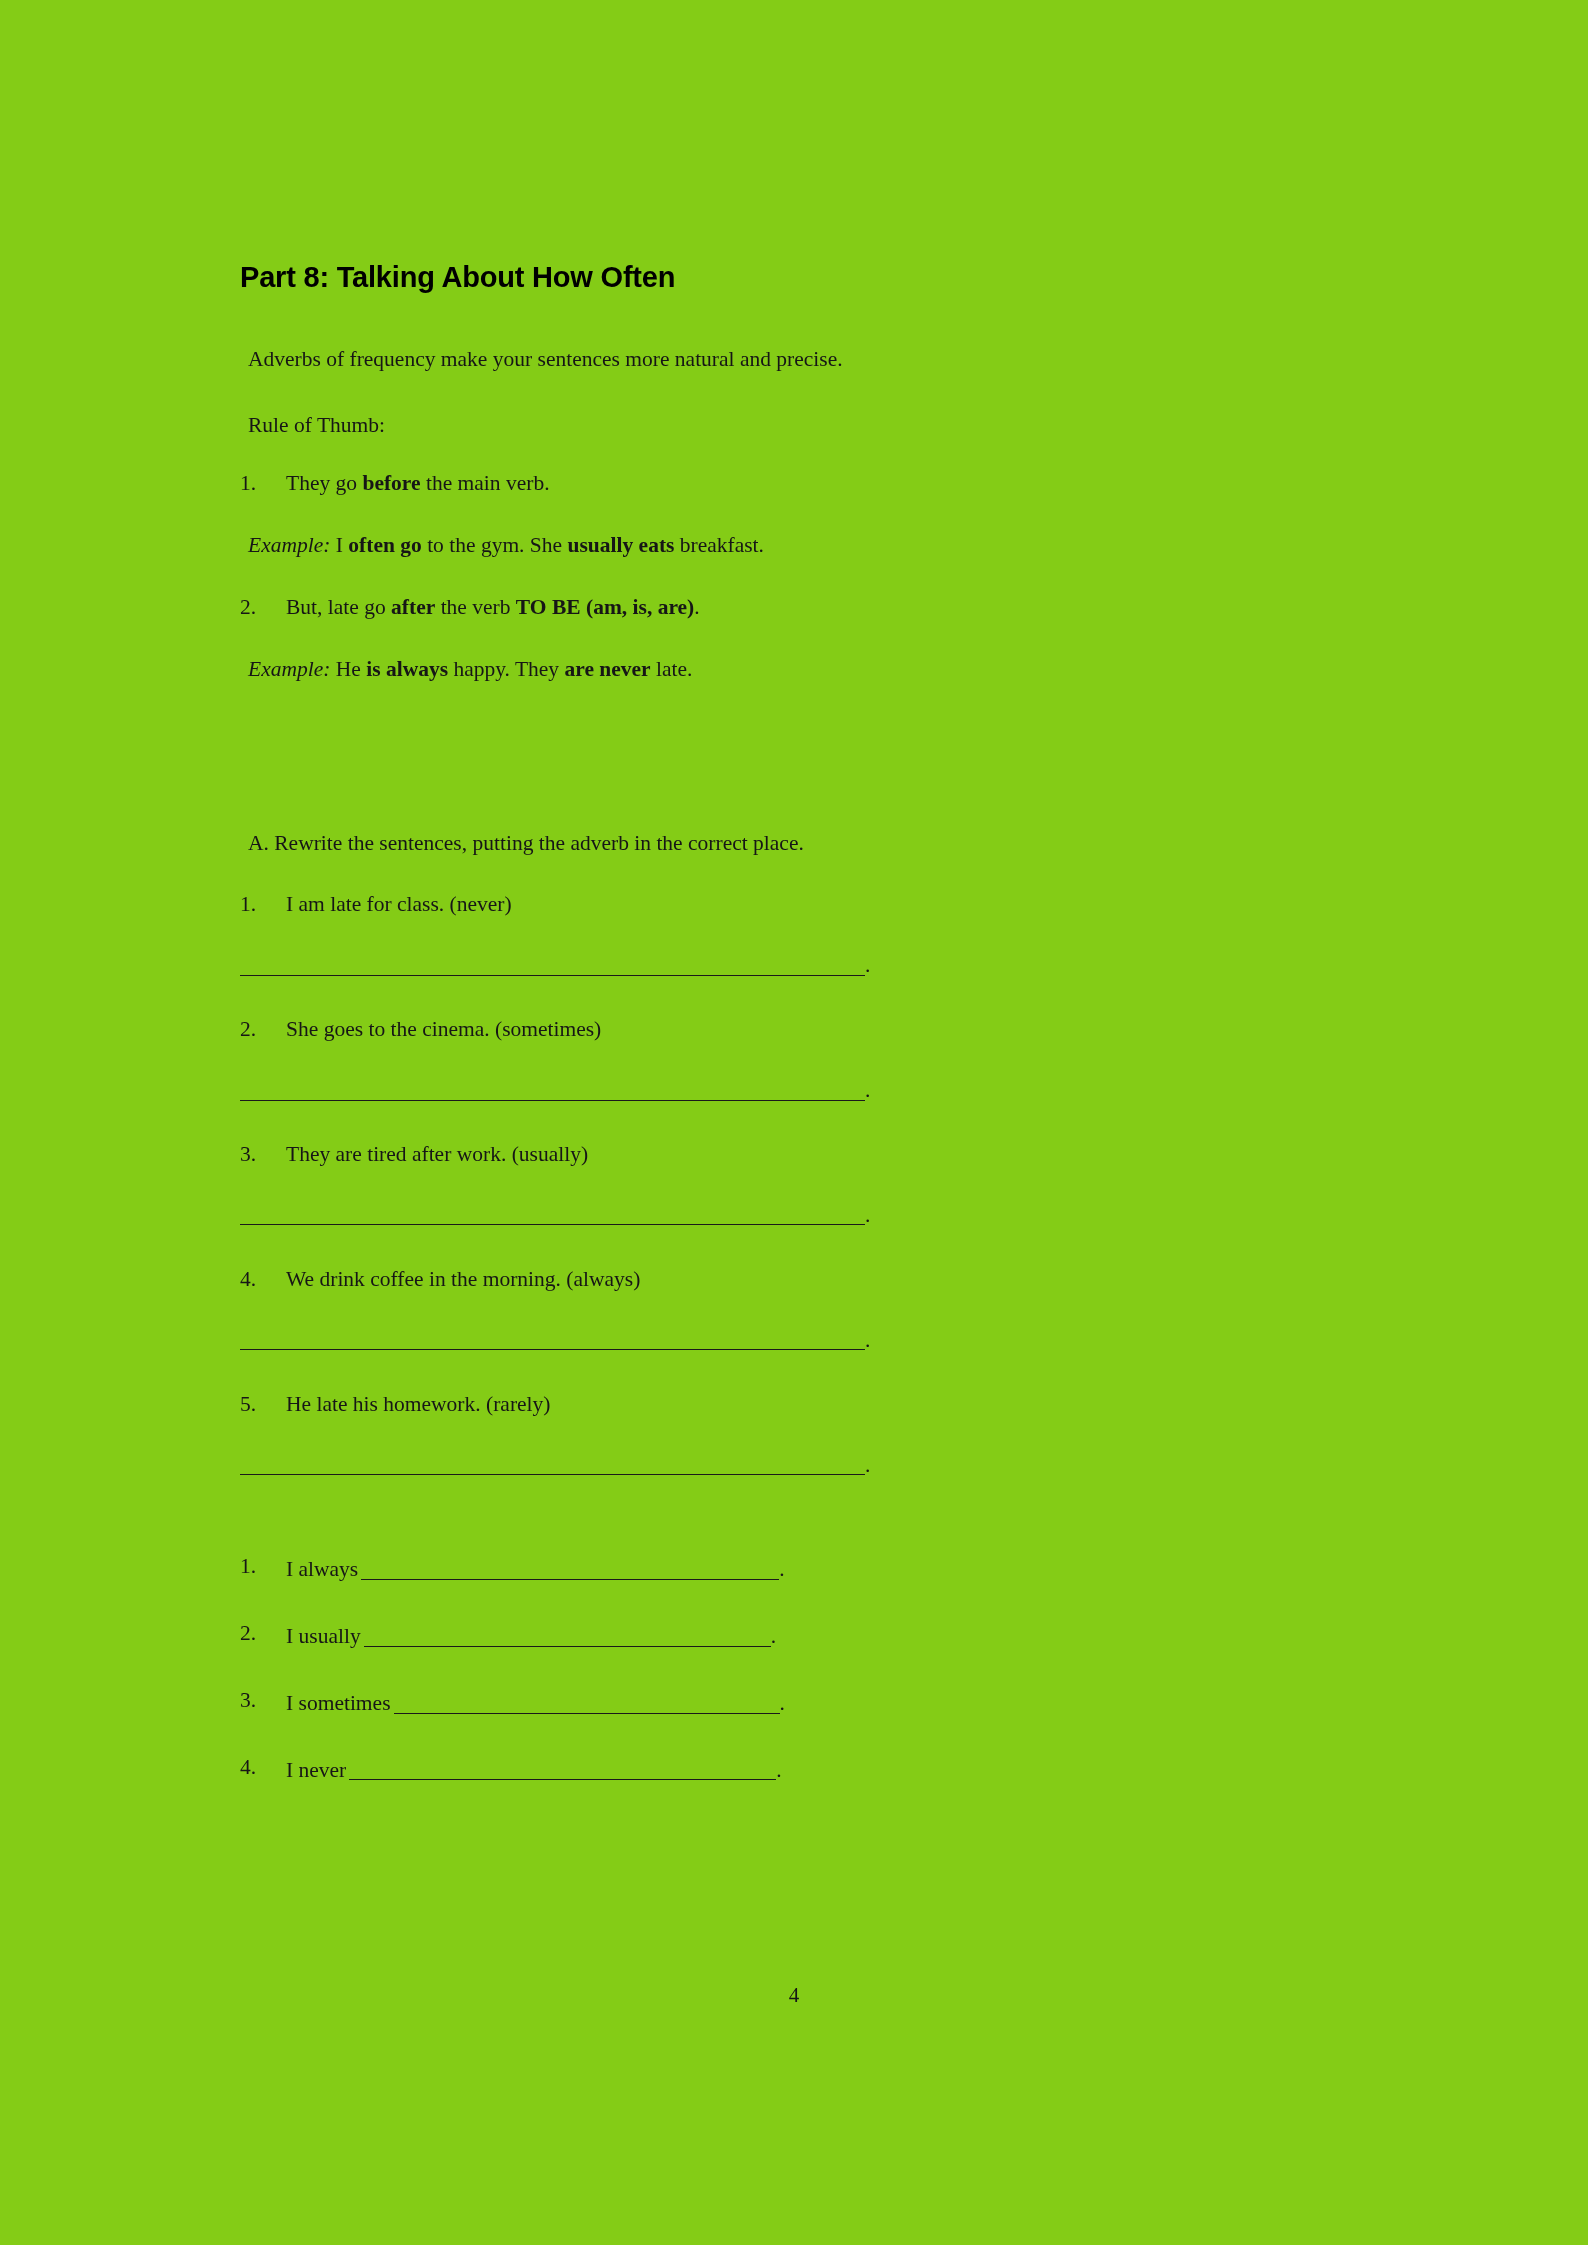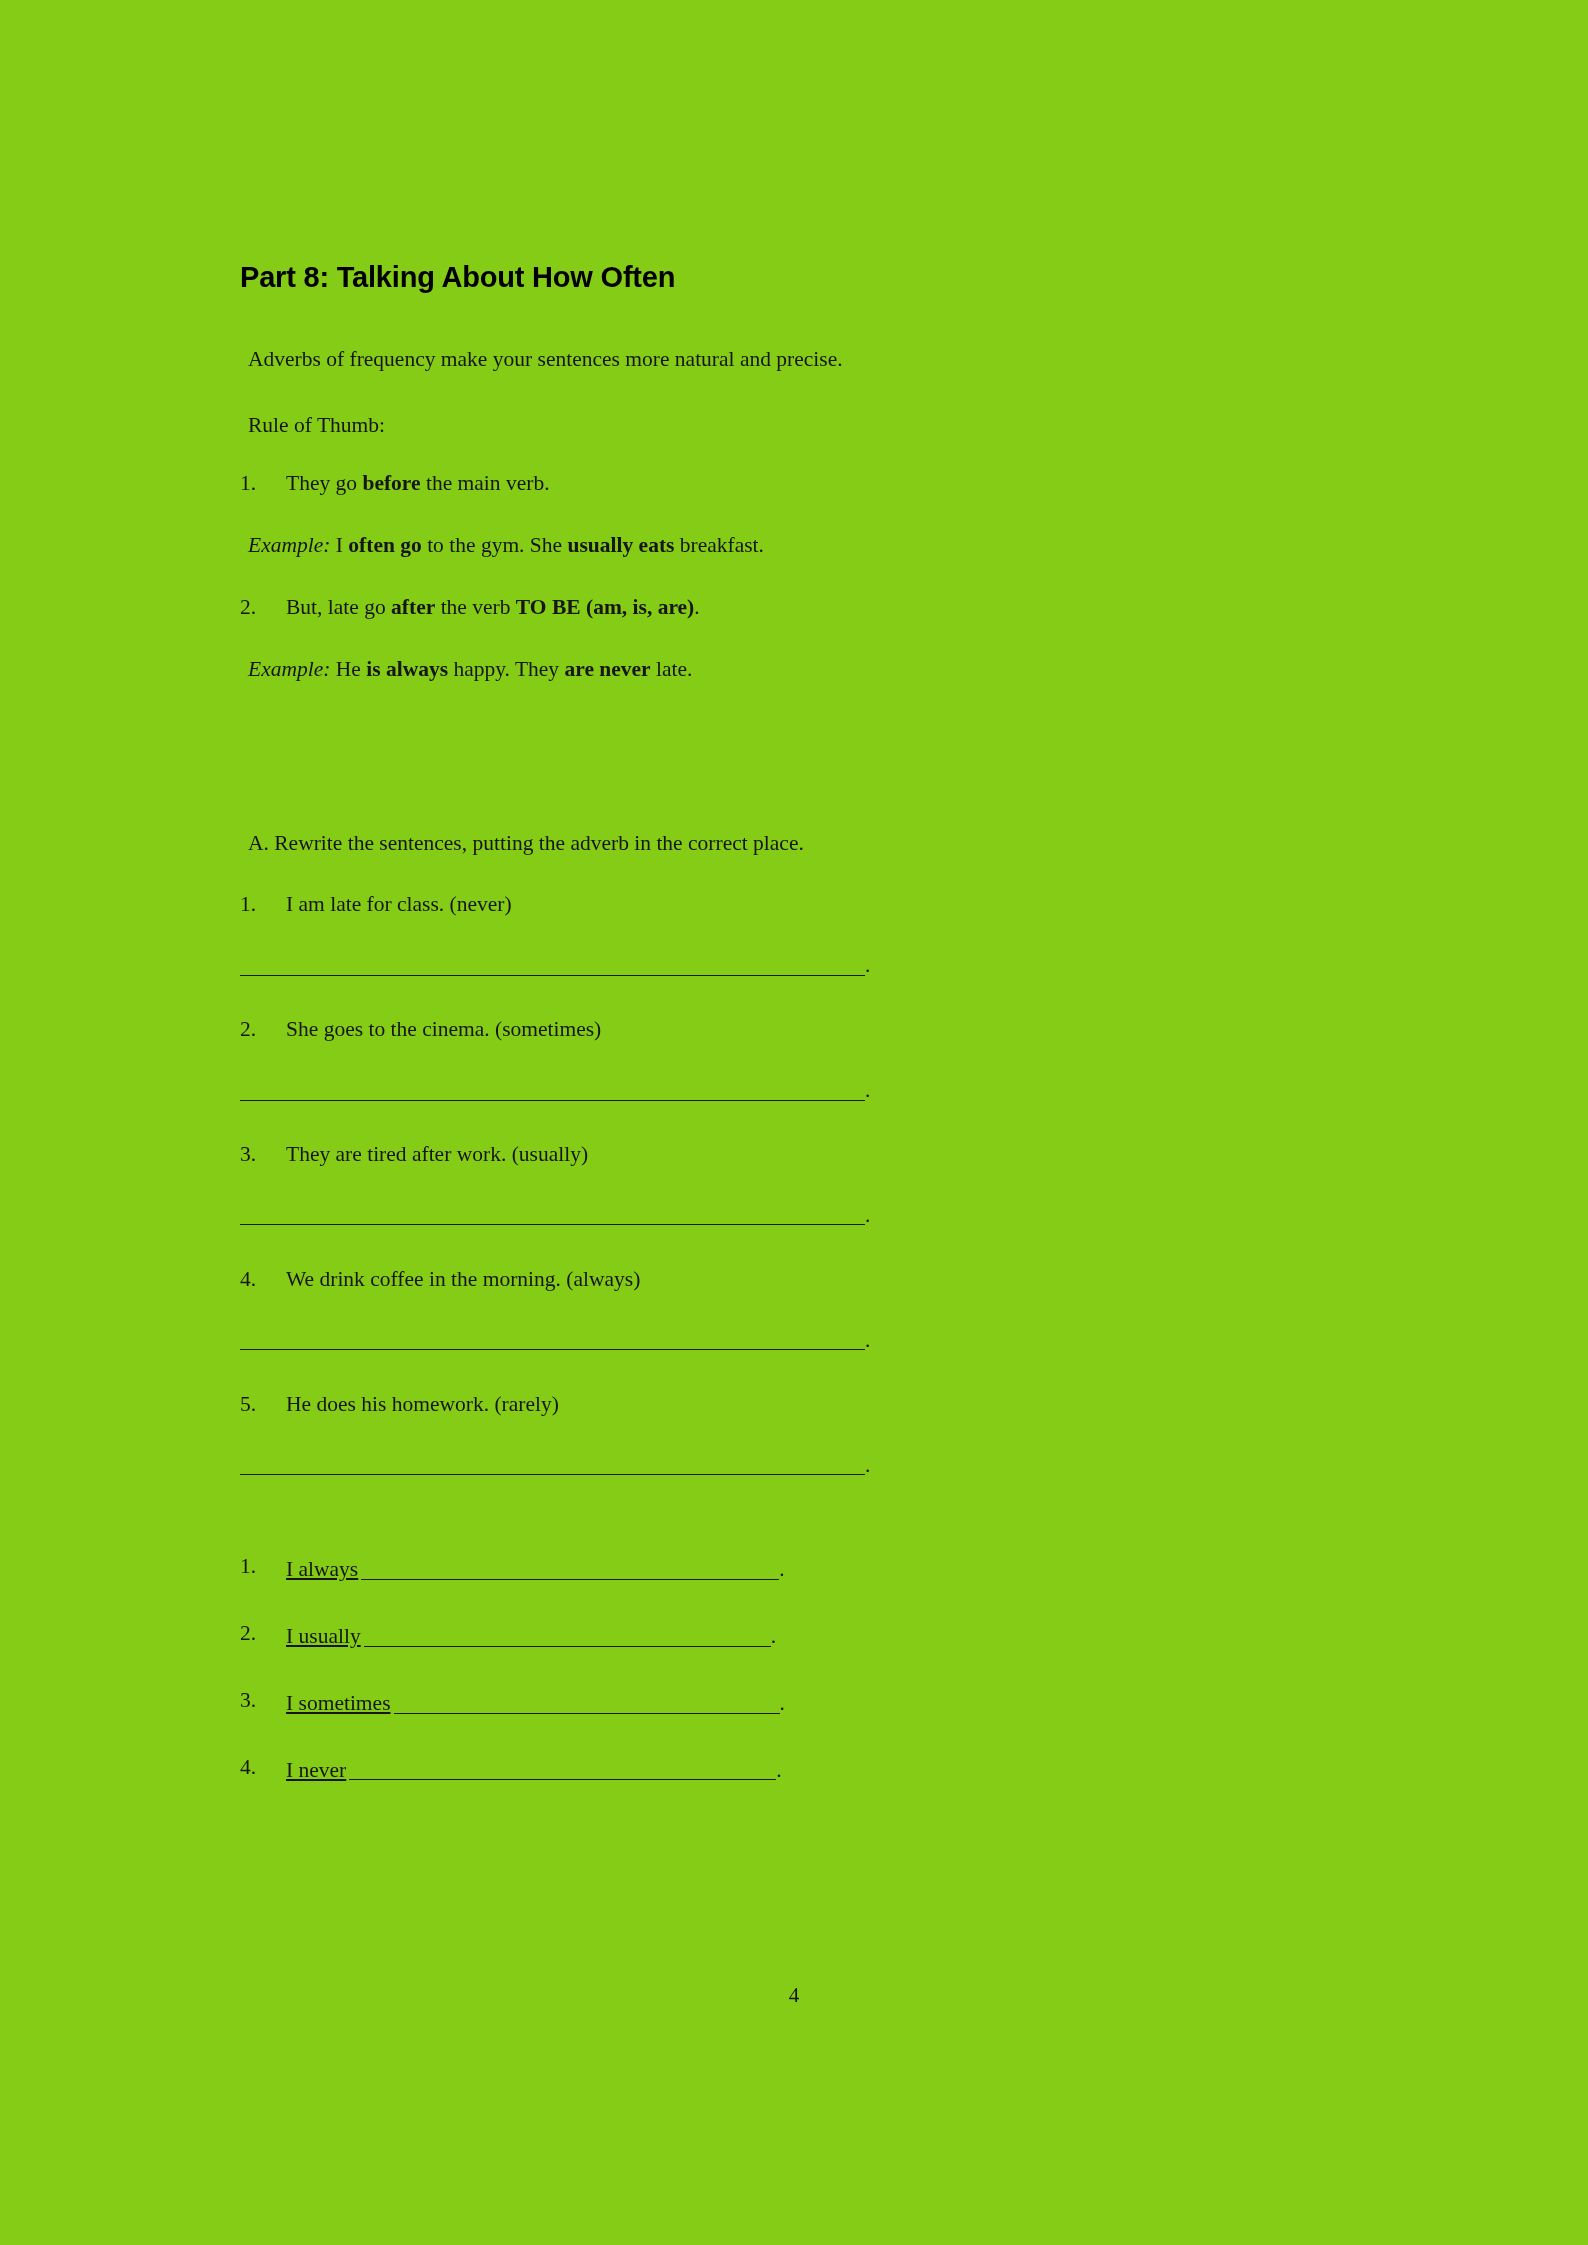--- a/index.html
+++ b/index.html
@@ -106,21 +106,21 @@
     padding-left: 46px;
     margin: 0;
     white-space: nowrap;
   }
   .fill-item .num {
     position: absolute;
     left: 0;
     top: 0;
     width: 40px;
   }
-  .fill-item .lead { display: inline; text-decoration: underline; }
+  .fill-item .lead { display: inline; }
   .fill-item .rule {
     display: inline-block;
     height: 1.02em;
     border-bottom: 1.6px solid #1a1a1a;
     vertical-align: baseline;
     position: relative;
     top: 0.16em;
     margin-left: 3px;
   }
   .fill-item .dot { display: inline; }
@@ -223,21 +223,21 @@
       <span class="num">4.</span>
       <span class="txt">We drink coffee in the morning. (always)</span>
     </p>
     <div class="spacer-30"></div>
     <p class="answer-line"><span class="rule rule-a"></span><span class="dot">.</span></p>
 
     <div class="spacer-36"></div>
 
     <p class="num-item">
       <span class="num">5.</span>
-      <span class="txt">He does his homework. (rarely)</span>
+      <span class="txt">He late his homework. (rarely)</span>
     </p>
     <div class="spacer-30"></div>
     <p class="answer-line"><span class="rule rule-a"></span><span class="dot">.</span></p>
 
     <div class="spacer-30"></div>
 
 
     <div class="spacer-44"></div>
 
     <p class="fill-item">

